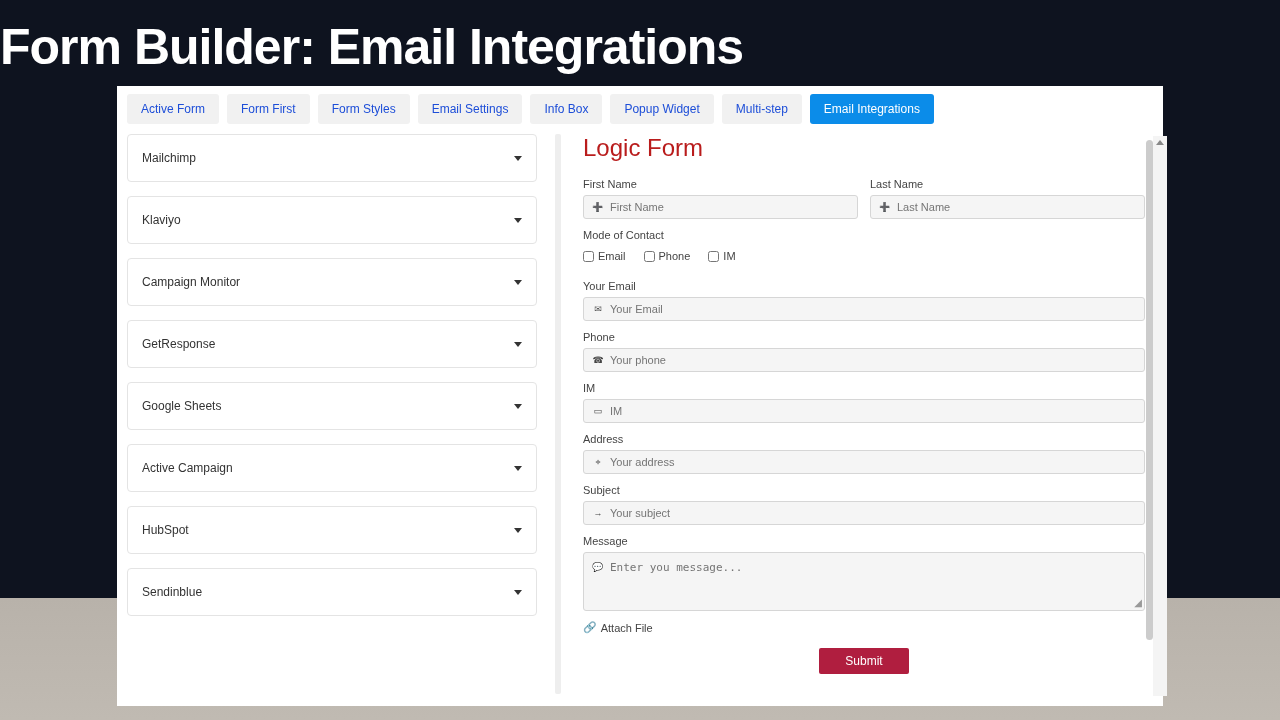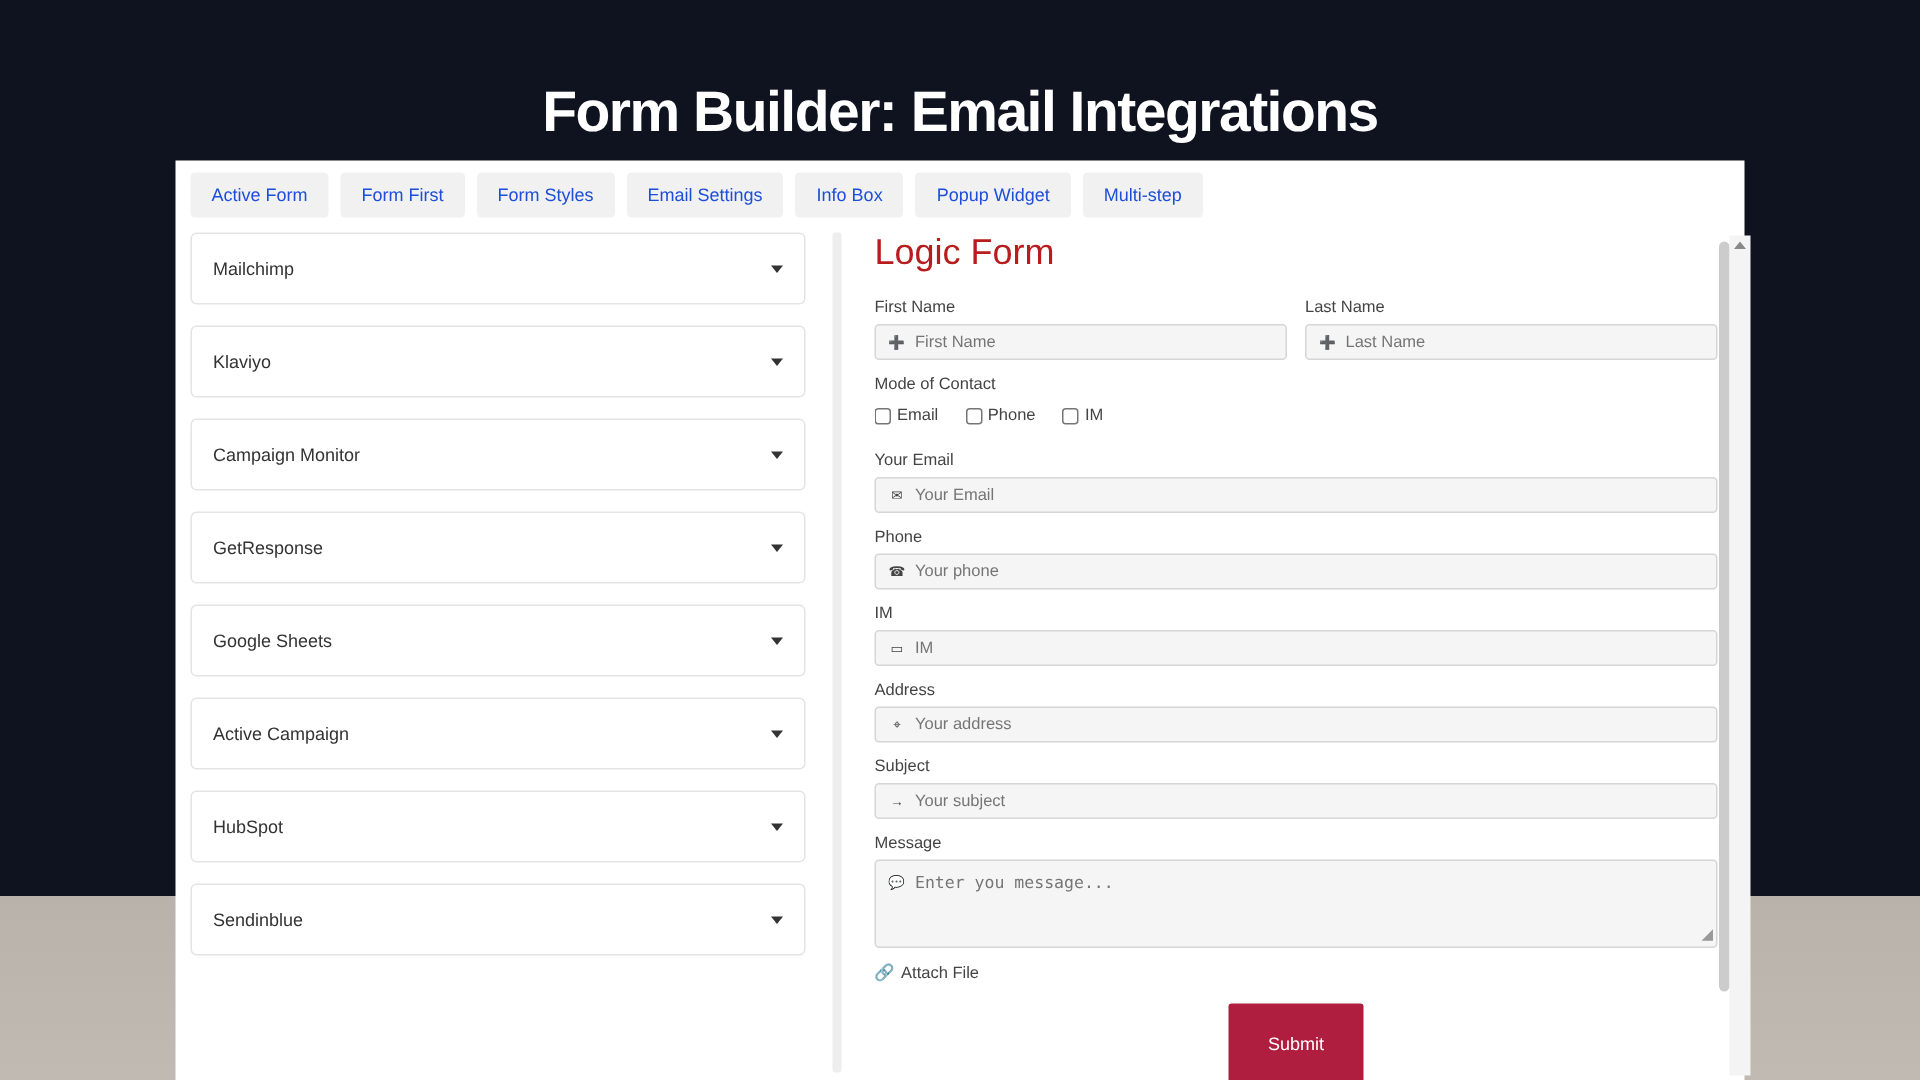--- a/index.html
+++ b/index.html
@@ -4,28 +4,27 @@
 <style>
 * { box-sizing: border-box; margin: 0; padding: 0; }
 body {
   font-family: Arial, sans-serif;
   background: linear-gradient(to bottom, #0e131f 0%, #0e131f 83%, #b8b2aa 83%, #c0baB2 100%);
   width: 1280px;
   height: 720px;
   overflow: hidden;
 }
 .overlay-title {
-  text-align: center;
+  text-align: left;
   color: #fff;
-  font-size: 38px;
+  font-size: 50px;
   font-weight: 900;
   letter-spacing: -1px;
   padding: 18px 0 10px;
   font-family: "Arial Black", Arial, sans-serif;
-  margin-top: 36px;
 }
 .app {
   background: #fff;
   width: 1046px;
   margin: 0 auto;
   height: 620px;
   position: relative;
 }
 .tabs {
   display: flex;
@@ -107,21 +106,21 @@
 .textarea-wrap { align-items: flex-start; padding-top: 8px; }
 .resize-handle { position: absolute; right: 2px; bottom: 2px; color:#999; font-size:10px; }
 .checks { display: flex; gap: 18px; margin-top: 4px; margin-bottom: 8px; }
 .check { display: flex; align-items: center; gap: 4px; }
 .check input { width: 11px; height: 11px; }
 .check label { font-size: 11px; color: #444; }
 .attach { font-size: 11px; color: #444; display: flex; align-items: center; gap: 4px; margin-top: 8px; }
 .submit-wrap { text-align: center; margin-top: 14px; }
 .submit {
   background: #b01e3f; color: #fff; border: none;
-  padding: 20px 26px; font-size: 12px; border-radius: 2px; cursor: pointer;
+  padding: 6px 26px; font-size: 12px; border-radius: 2px; cursor: pointer;
 }
 .scrollbar-r {
   position: absolute; right: 0; top: 6px; width: 7px; height: 500px;
   background: #ccc; border-radius: 4px;
 }
 .scrollbar-far {
   position: absolute; right: -14px; top: 2px; width: 14px; height: 560px;
   background: #f4f4f4;
 }
 .scrollbar-far::before {
@@ -136,20 +135,21 @@
 
 <div class="app">
   <div class="tabs">
     <div class="tab">Active Form</div>
     <div class="tab">Form First</div>
     <div class="tab">Form Styles</div>
     <div class="tab">Email Settings</div>
     <div class="tab">Info Box</div>
     <div class="tab">Popup Widget</div>
     <div class="tab">Multi-step</div>
+    <div class="tab active">Email Integrations</div>
   </div>
 
   <div class="content">
     <div class="left-panel">
       <div class="accordion">
           <span class="accordion-label">Mailchimp</span>
           <span class="caret"></span>
         </div>
       <div class="accordion">
           <span class="accordion-label">Klaviyo</span>

